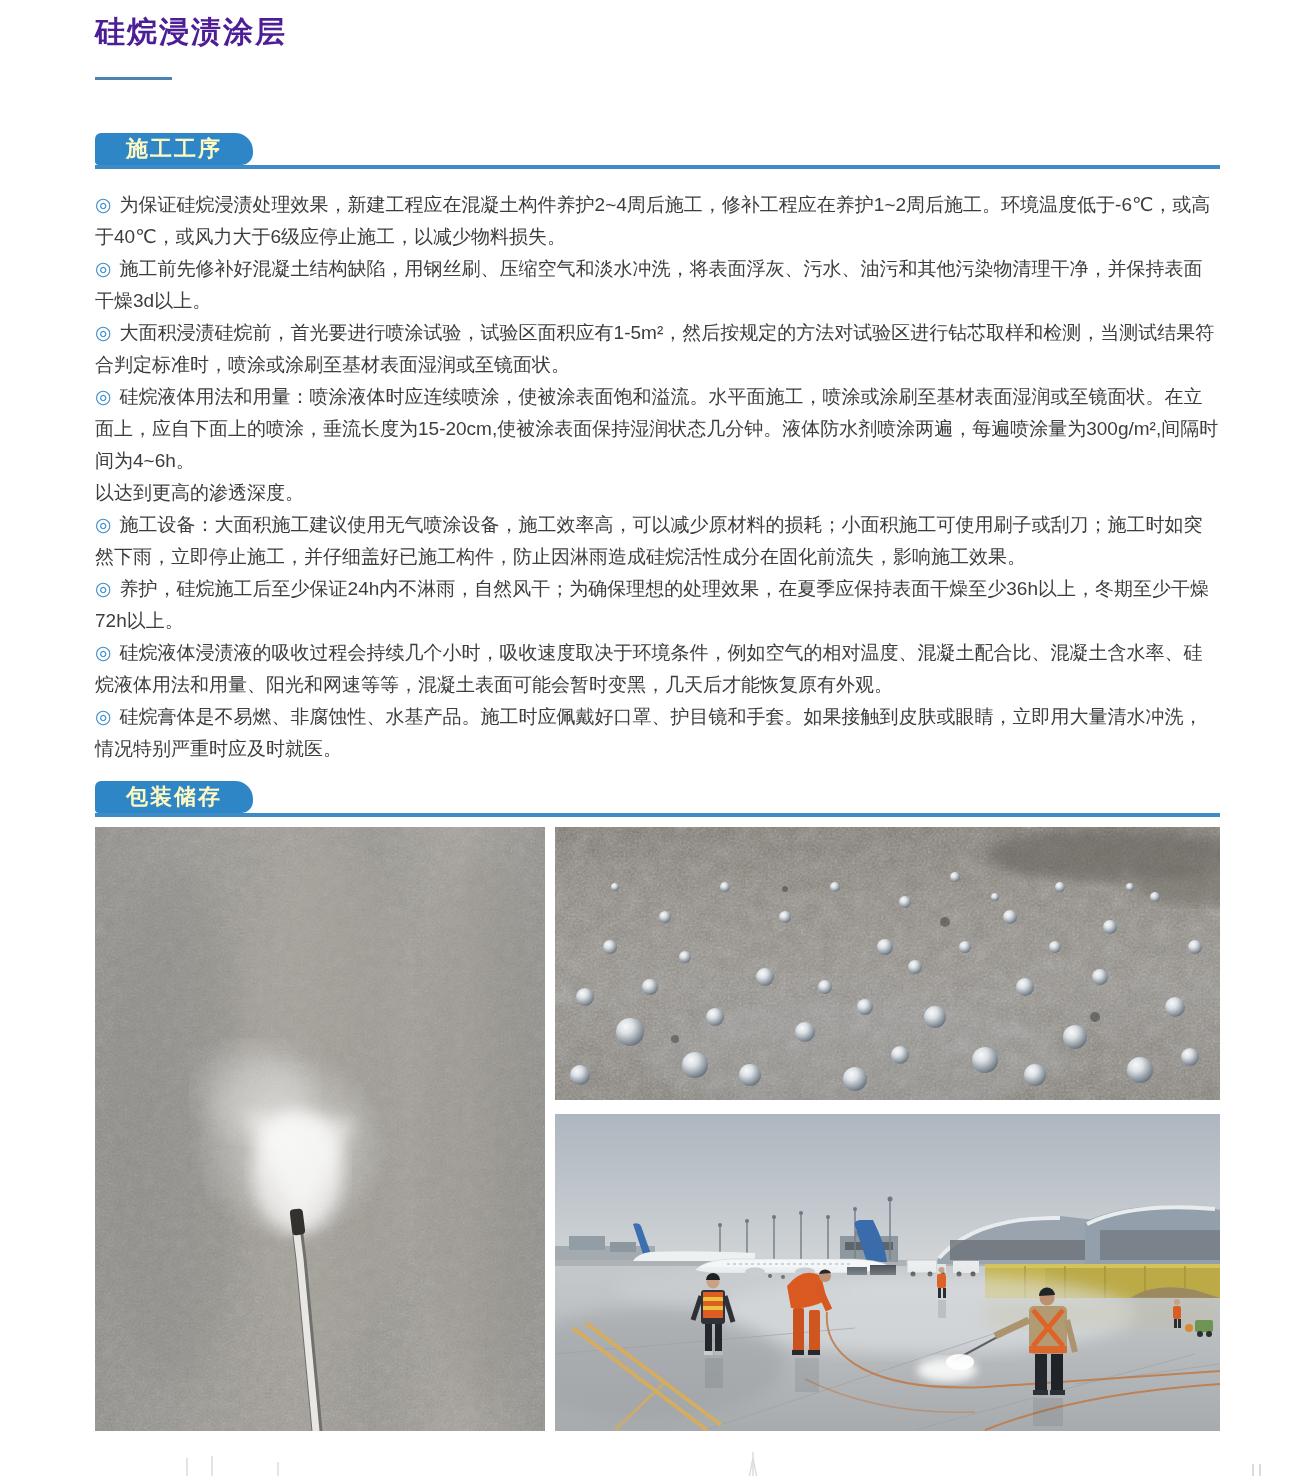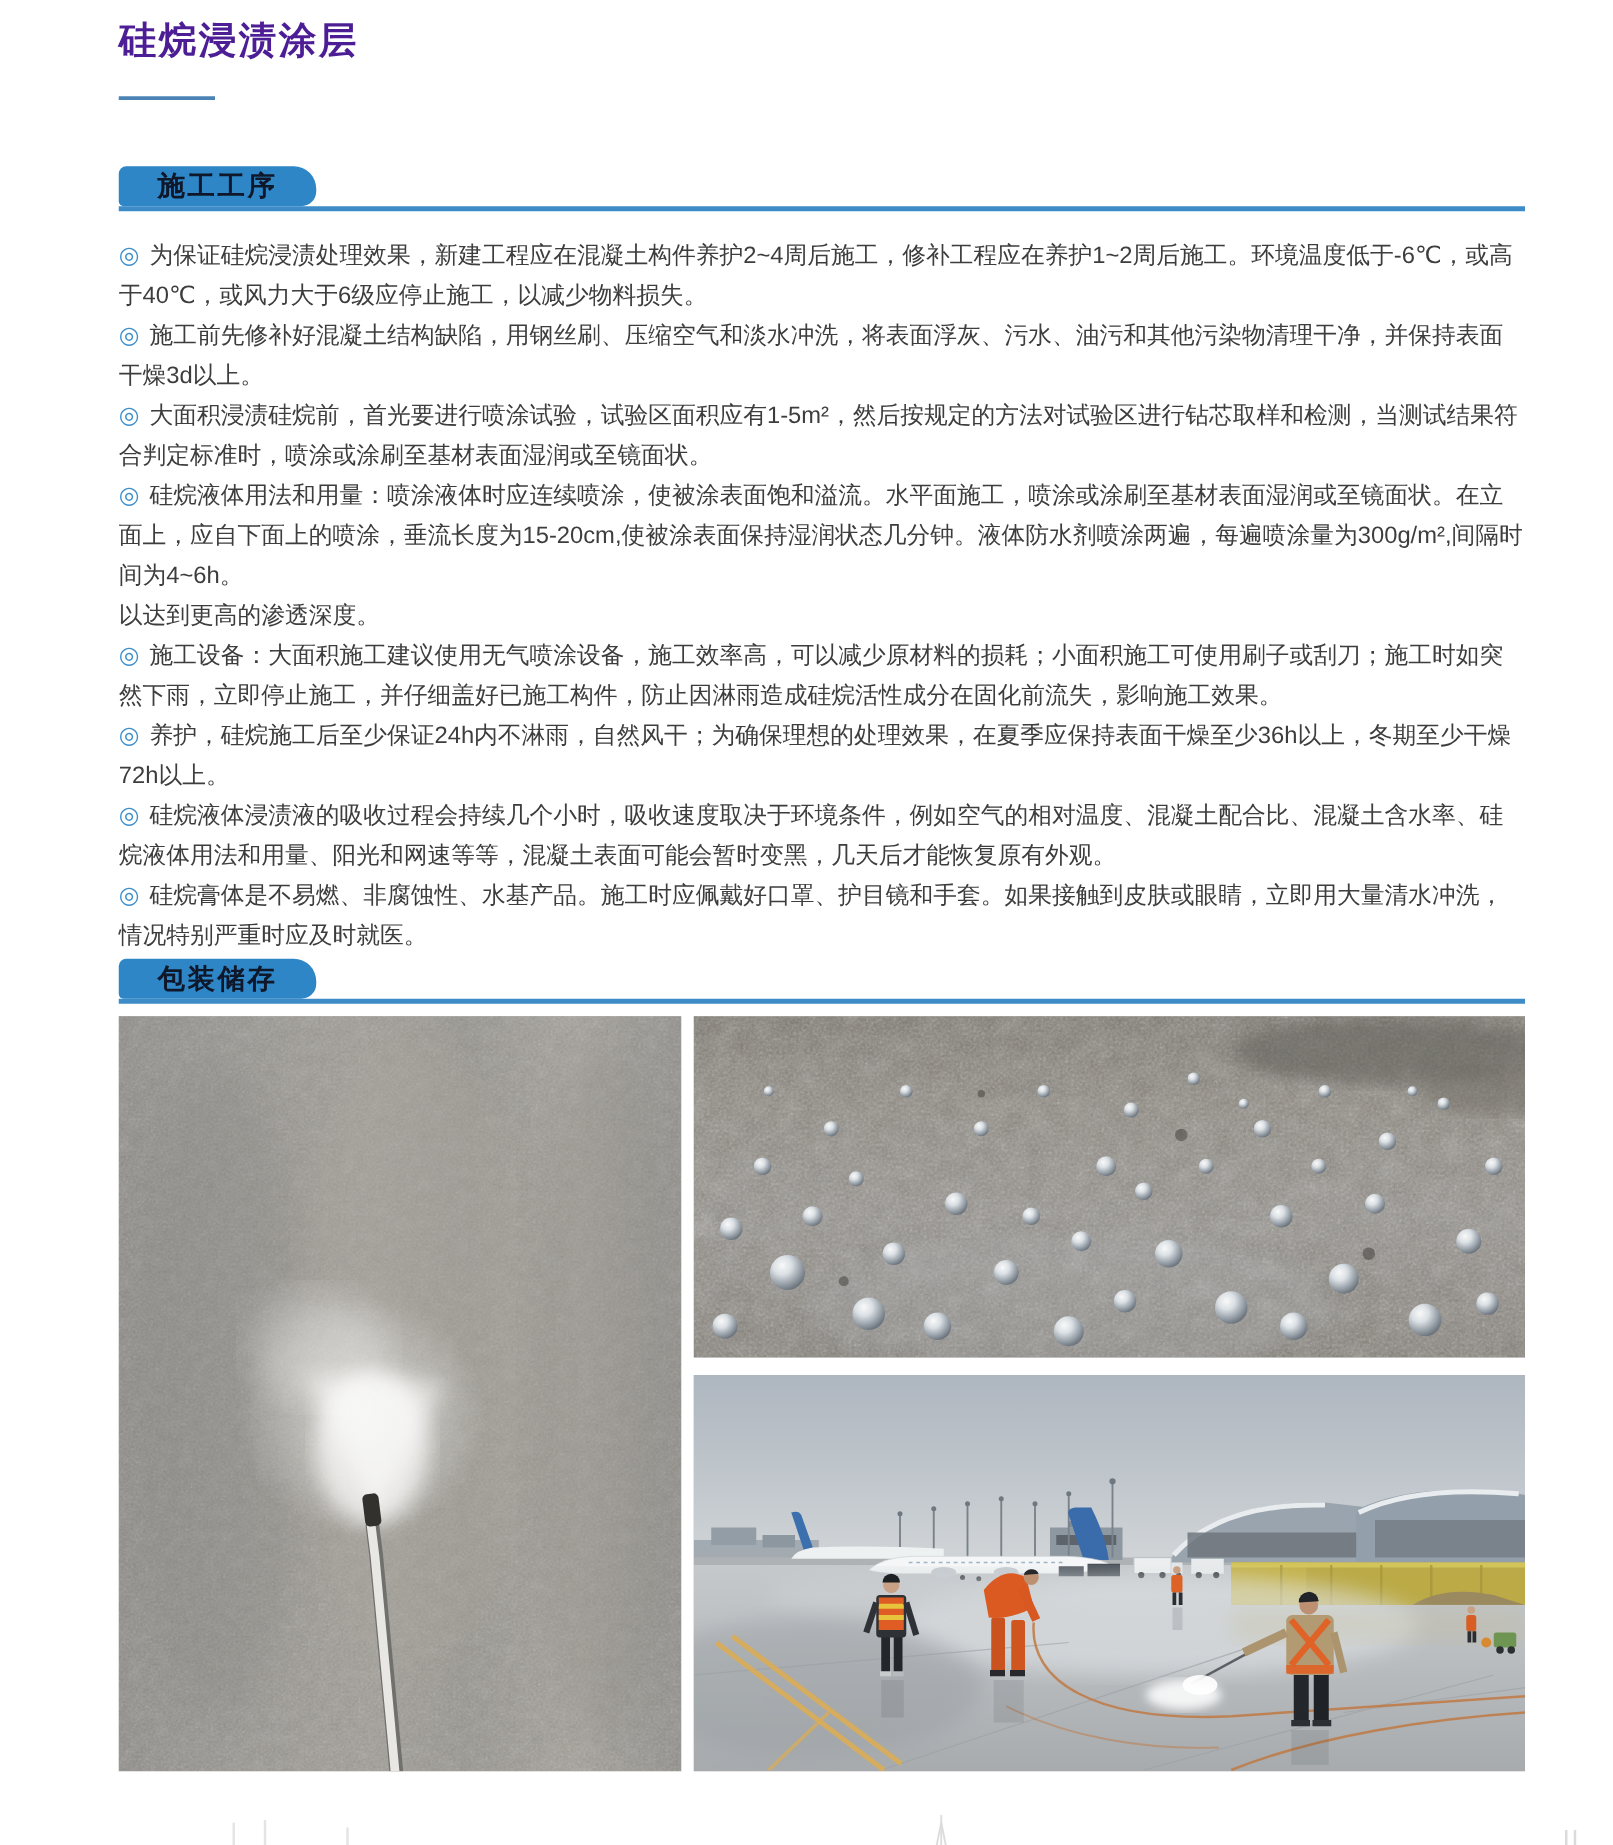--- a/index.html
+++ b/index.html
@@ -3,22 +3,22 @@
 <meta charset="utf-8">
 <style>
   html,body{margin:0;padding:0;background:#ffffff;}
   body{width:1290px;height:1476px;overflow:hidden;
        font-family:"Liberation Sans","DejaVu Sans",sans-serif;}
   .page{position:relative;width:1290px;height:1476px;box-sizing:border-box;
         padding:0 70px 0 95px;background:#fff;}
   h1.title{margin:12px 0 0 0;font-size:30px;font-weight:bold;color:#4c1d95;letter-spacing:2px;}
   .title-dash{width:77px;height:3px;background:#4B83B5;margin-top:24px;}
   .section-bar{margin-top:53px;border-bottom:4px solid #3E8CC7;line-height:0;}
-  .section-bar.second{margin-top:2px;}
-  .section-tab{display:inline-block;background:#2E86C6;color:#0f172a;font-size:22px;
+  .section-bar.second{margin-top:16px;}
+  .section-tab{display:inline-block;background:#2E86C6;color:#fef9c3;font-size:22px;
        font-weight:bold;width:158px;text-align:center;padding:4px 0;line-height:24px;
        border-radius:6px 18px 12px 4px;letter-spacing:2px;vertical-align:bottom;}
   .bullets{margin-top:20px;font-size:19px;line-height:32px;color:#3D3D3D;}
   .bullets.single{margin-top:16px;}
   p.bullet{margin:0;}
   .bmark{color:#3F8FCB;margin-right:8px;}
   .btext{white-space:pre-wrap;}
   .photos{margin-top:10px;display:grid;grid-template-columns:450px 665px;
           grid-template-rows:273px 317px;column-gap:10px;row-gap:14px;}
   .photos figure{margin:0;overflow:hidden;background:#9a9894;}

